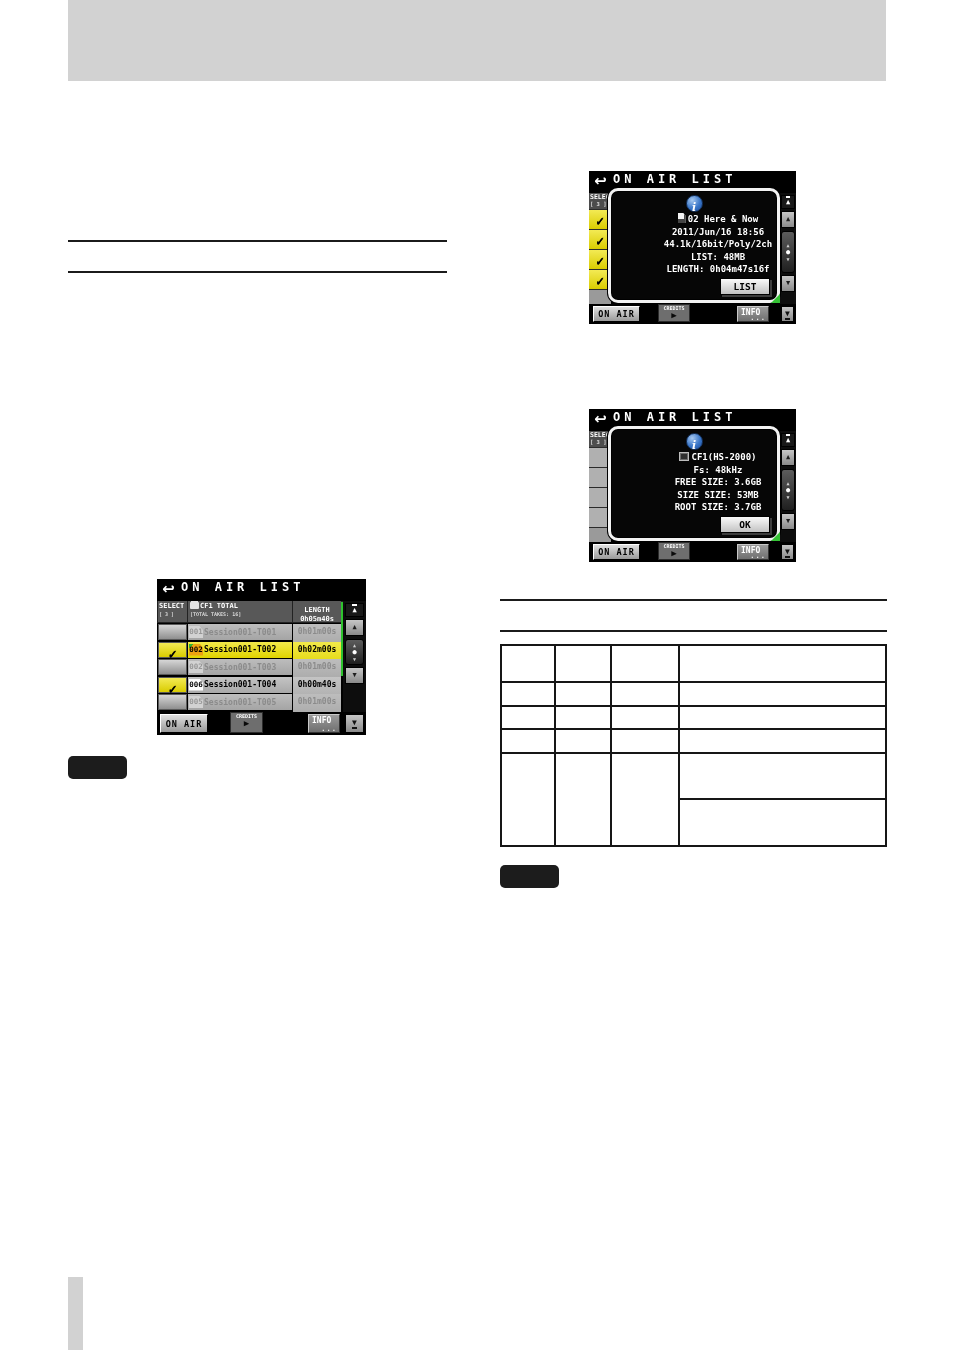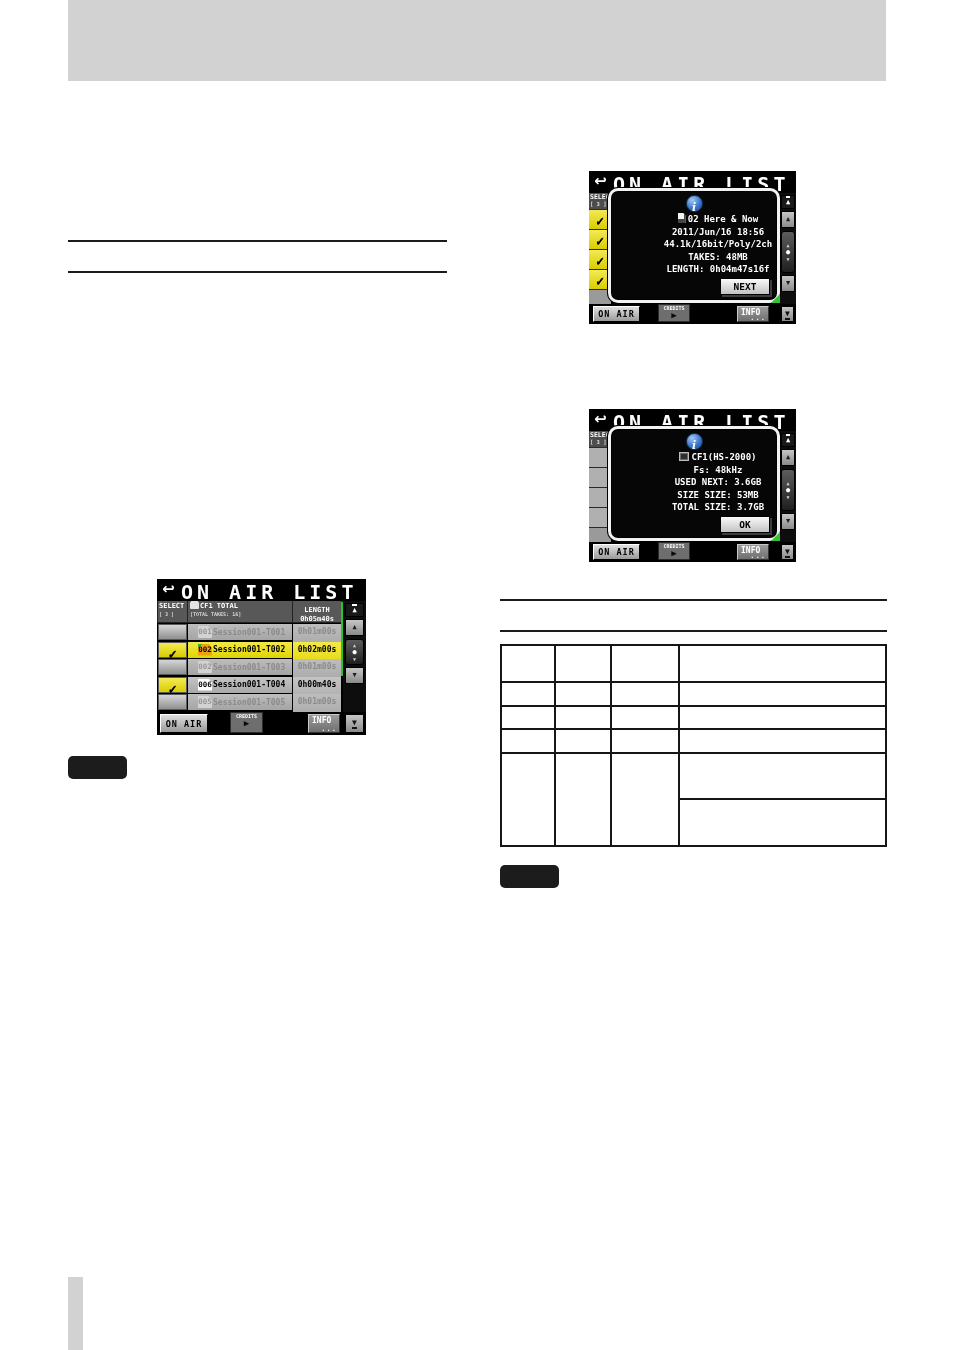--- a/index.html
+++ b/index.html
@@ -31,21 +31,21 @@
   
   .scr{background:#000;font-family:"DejaVu Sans Mono",monospace;overflow:hidden;color:#fff;}
   .s-info{width:207px;height:153px;}
   .s-take{left:589px;top:171px;}
   .s-media{left:589px;top:409px;}
   .s-list{left:157px;top:579px;width:209px;height:156px;}
 
   .scr-title{position:absolute;left:0;top:0;right:0;height:22px;background:#000;}
   .ret-icon{position:absolute;left:2px;top:0;width:19px;height:20px;color:#fff;
     font:bold 15px "DejaVu Sans",sans-serif;line-height:20px;text-align:center;}
-  .scr-title-text{position:absolute;left:24px;top:1px;font-weight:bold;font-size:20px;
+  .scr-title-text{position:absolute;left:24px;top:1px;font-weight:bold;font-size:12px;
     letter-spacing:4px;white-space:nowrap;color:#fff;}
 
   
   .selcol{position:absolute;left:0;top:22px;bottom:20px;width:22px;background:#2a2a2a;
     display:flex;flex-direction:column;}
   .sel-head{height:16px;background:#4c4c4c;overflow:hidden;flex:none;padding-left:1px;}
   .sel-head-t{display:block;font:bold 6.5px "DejaVu Sans Mono",monospace;color:#fff;white-space:nowrap;}
   .sel-head-s{display:block;font:bold 5.5px "DejaVu Sans Mono",monospace;color:#ddd;white-space:nowrap;}
   .sel-cell{flex:none;height:19px;margin-top:1px;background:#b0b0b0;overflow:hidden;}
   .sel-cell.on{background:linear-gradient(#f3ea55,#d9cc00);}
@@ -135,21 +135,21 @@
   .folder-ic{display:inline-block;width:9px;height:7px;vertical-align:-1px;margin-right:1px;
     background:#e4e4e4;border-radius:1px;
     box-shadow:0 -2px 0 -1px #e4e4e4;}
   .lrows{position:absolute;left:0;top:45px;width:186px;}
   .lrow{position:relative;height:17.5px;}
   .cell-chk{position:absolute;left:1px;top:0;width:29px;height:16px;
     background:linear-gradient(#d6d6d6,#8f8f8f);border:1px solid #5a5a5a;text-align:center;}
   .lrow.checked .cell-chk{background:linear-gradient(#f3ea55,#d9cc00);}
   .cell-chk .chk{line-height:14px;}
   .cell-name{position:absolute;left:31px;top:0;width:104px;height:16px;
-    display:flex;align-items:center;padding-left:10px;overflow:hidden;
+    display:flex;align-items:center;padding-left:1px;overflow:hidden;
     font:bold 8px "DejaVu Sans Mono",monospace;white-space:nowrap;}
   .cell-len{position:absolute;left:136px;top:0;width:48px;height:28px;
     font:bold 8px "DejaVu Sans Mono",monospace;text-align:center;line-height:16px;}
   .numicon{flex:none;display:inline-block;width:14px;height:12px;margin-right:1px;
     font:bold 7.5px "DejaVu Sans Mono",monospace;text-align:center;line-height:12px;
     clip-path:polygon(0 0,75% 0,100% 35%,100% 100%,0 100%);}
   .lrow.dim .cell-name{background:linear-gradient(#bdbdbd,#a4a4a4);color:#8b8b8b;}
   .lrow.dim .cell-len{background:linear-gradient(#bdbdbd,#a4a4a4);color:#8b8b8b;}
   .lrow.dim .numicon{background:#d2d2d2;color:#979797;}
   .lrow.current .cell-name{background:linear-gradient(#f2e94a,#e0d400);color:#000;}
@@ -206,23 +206,23 @@
       <span class="th-dot">●</span>
       <span>▼</span>
     </div>
     <div class="sb-btn"><span>▼</span></div>
   </div>
   <div class="popup">
     <div class="info-badge"><span>i</span></div>
     <div class="pline"><span class="ic file-ic"></span><span>02 Here &amp; Now</span></div>
     <div class="pline">2011/Jun/16 18:56</div>
     <div class="pline">44.1k/16bit/Poly/2ch</div>
-    <div class="pline">TAKES: 48MB</div>
+    <div class="pline">LIST: 48MB</div>
     <div class="pline">LENGTH: 0h04m47s16f</div>
-    <div class="pop-btn">NEXT</div>
+    <div class="pop-btn">LIST</div>
     <div class="green-corner"></div>
   </div>
   <div class="scr-foot">
     <div class="btn-onair">ON AIR</div>
     <div class="btn-credits">
       <span class="cr-label">CREDITS</span>
       <span class="cr-play">▶</span>
     </div>
     <div class="btn-info">
       <span>INFO</span>
@@ -257,23 +257,23 @@
       <span>▲</span>
       <span class="th-dot">●</span>
       <span>▼</span>
     </div>
     <div class="sb-btn"><span>▼</span></div>
   </div>
   <div class="popup">
     <div class="info-badge"><span>i</span></div>
     <div class="pline"><span class="ic cf-ic"></span><span>CF1(HS-2000)</span></div>
     <div class="pline">Fs: 48kHz</div>
-    <div class="pline">USED NEXT: 3.6GB</div>
+    <div class="pline">FREE SIZE: 3.6GB</div>
     <div class="pline">SIZE SIZE: 53MB</div>
-    <div class="pline">TOTAL SIZE: 3.7GB</div>
+    <div class="pline">ROOT SIZE: 3.7GB</div>
     <div class="pop-btn">OK</div>
     <div class="green-corner"></div>
   </div>
   <div class="scr-foot">
     <div class="btn-onair">ON AIR</div>
     <div class="btn-credits">
       <span class="cr-label">CREDITS</span>
       <span class="cr-play">▶</span>
     </div>
     <div class="btn-info">

